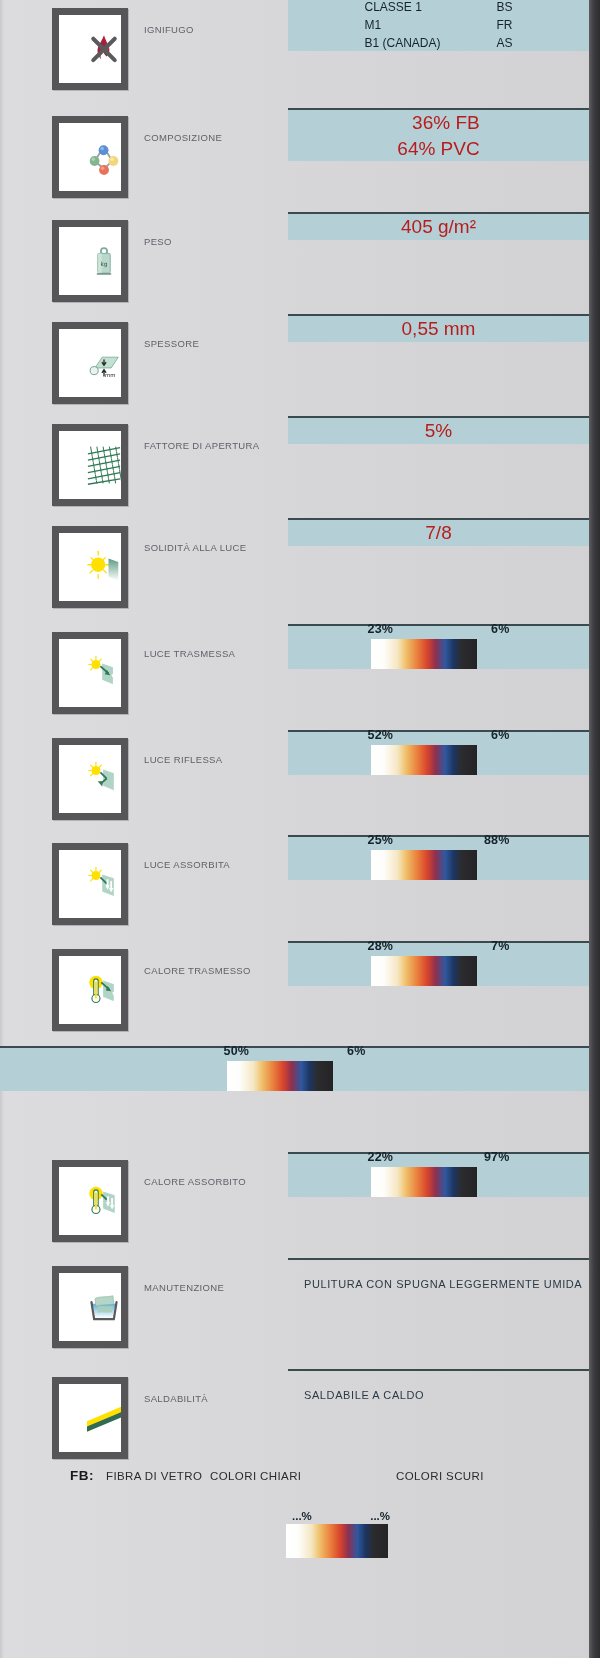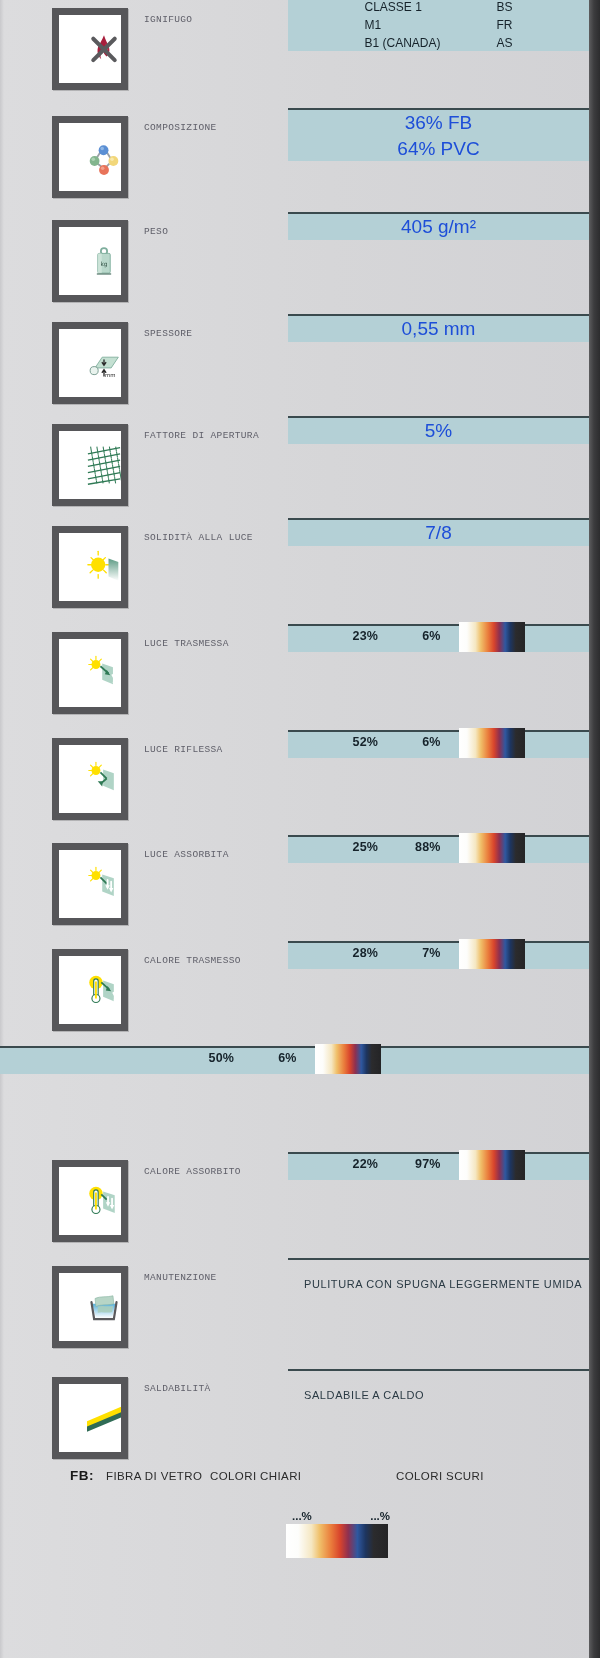--- a/index.html
+++ b/index.html
@@ -60,44 +60,44 @@
     border: 7px solid #565659;
     box-shadow: 1px 1px 0 rgba(0,0,0,0.18);
     position: relative;
     overflow: hidden;
     padding-left: 28px;
   }
   .icon-frame svg { display: block; width: 100%; height: 100%; }
 
   .icon-label {
     margin-left: 16px;
-    margin-top: 6px;
+    margin-top: 16px;
     font-size: 9.5px;
     letter-spacing: 0.35px;
     color: #60606a;
-    font-family: Liberation Mono, monospace;
+    font-family: Liberation Sans, sans-serif;
     white-space: nowrap;
   }
 
   
   .val-cell {
     flex: 1 1 auto;
     background: #b4d0d6;
     border-top: 2px solid #3a4a4e;
     display: flex;
     align-items: center;
     justify-content: center;
     position: relative;
   }
   .row:first-child .val-cell { border-top: none; }
 
   .val-big {
     font-size: 19px;
-    color: #1d4ed8;
-    text-align: center;
+    color: #b91c1c;
+    text-align: right;
     line-height: 1.35;
     font-family: "Liberation Sans", sans-serif;
   }
 
   .val-left {
     position: absolute;
     left: 16px;
     top: 18px;
     font-size: 11px;
     letter-spacing: 0.6px;
@@ -111,21 +111,21 @@
     row-gap: 2px;
     font-size: 12px;
     color: #16232b;
     line-height: 1.32;
   }
 
   
   .grad-wrap {
     width: 172px;
     display: flex;
-    flex-direction: row;
+    flex-direction: column;
     align-items: center;
     margin-top: -4px;
   }
   .grad-nums {
     display: flex;
     justify-content: space-between;
     width: 142px;
     font-size: 12.5px;
     font-weight: bold;
     color: #16232b;

